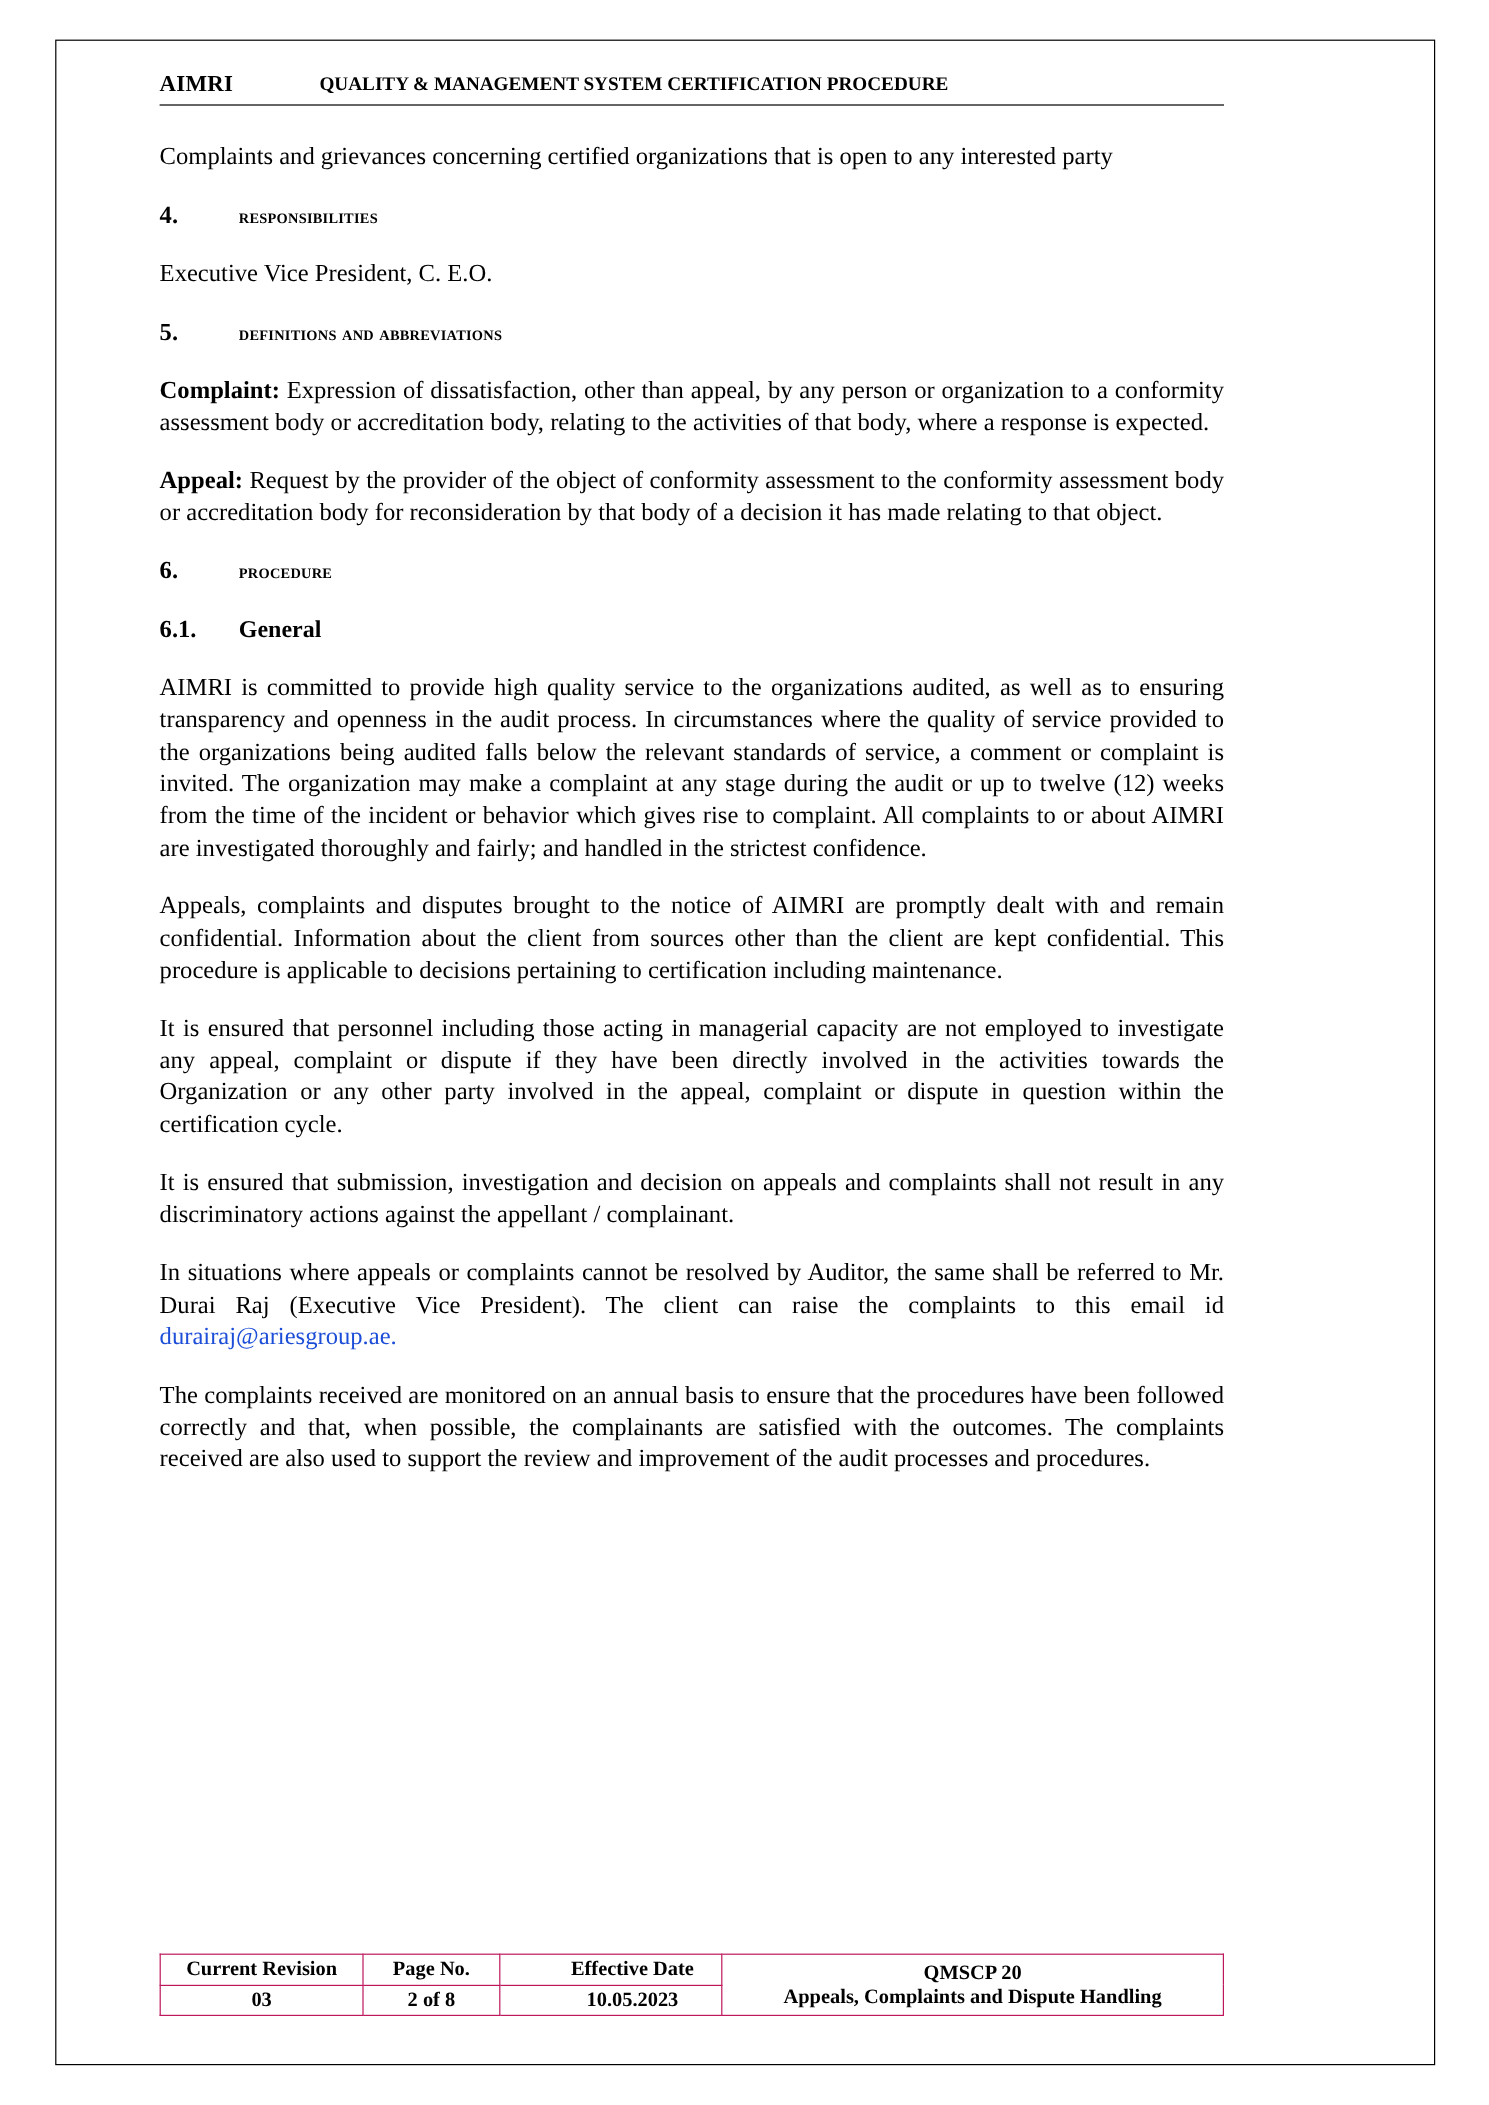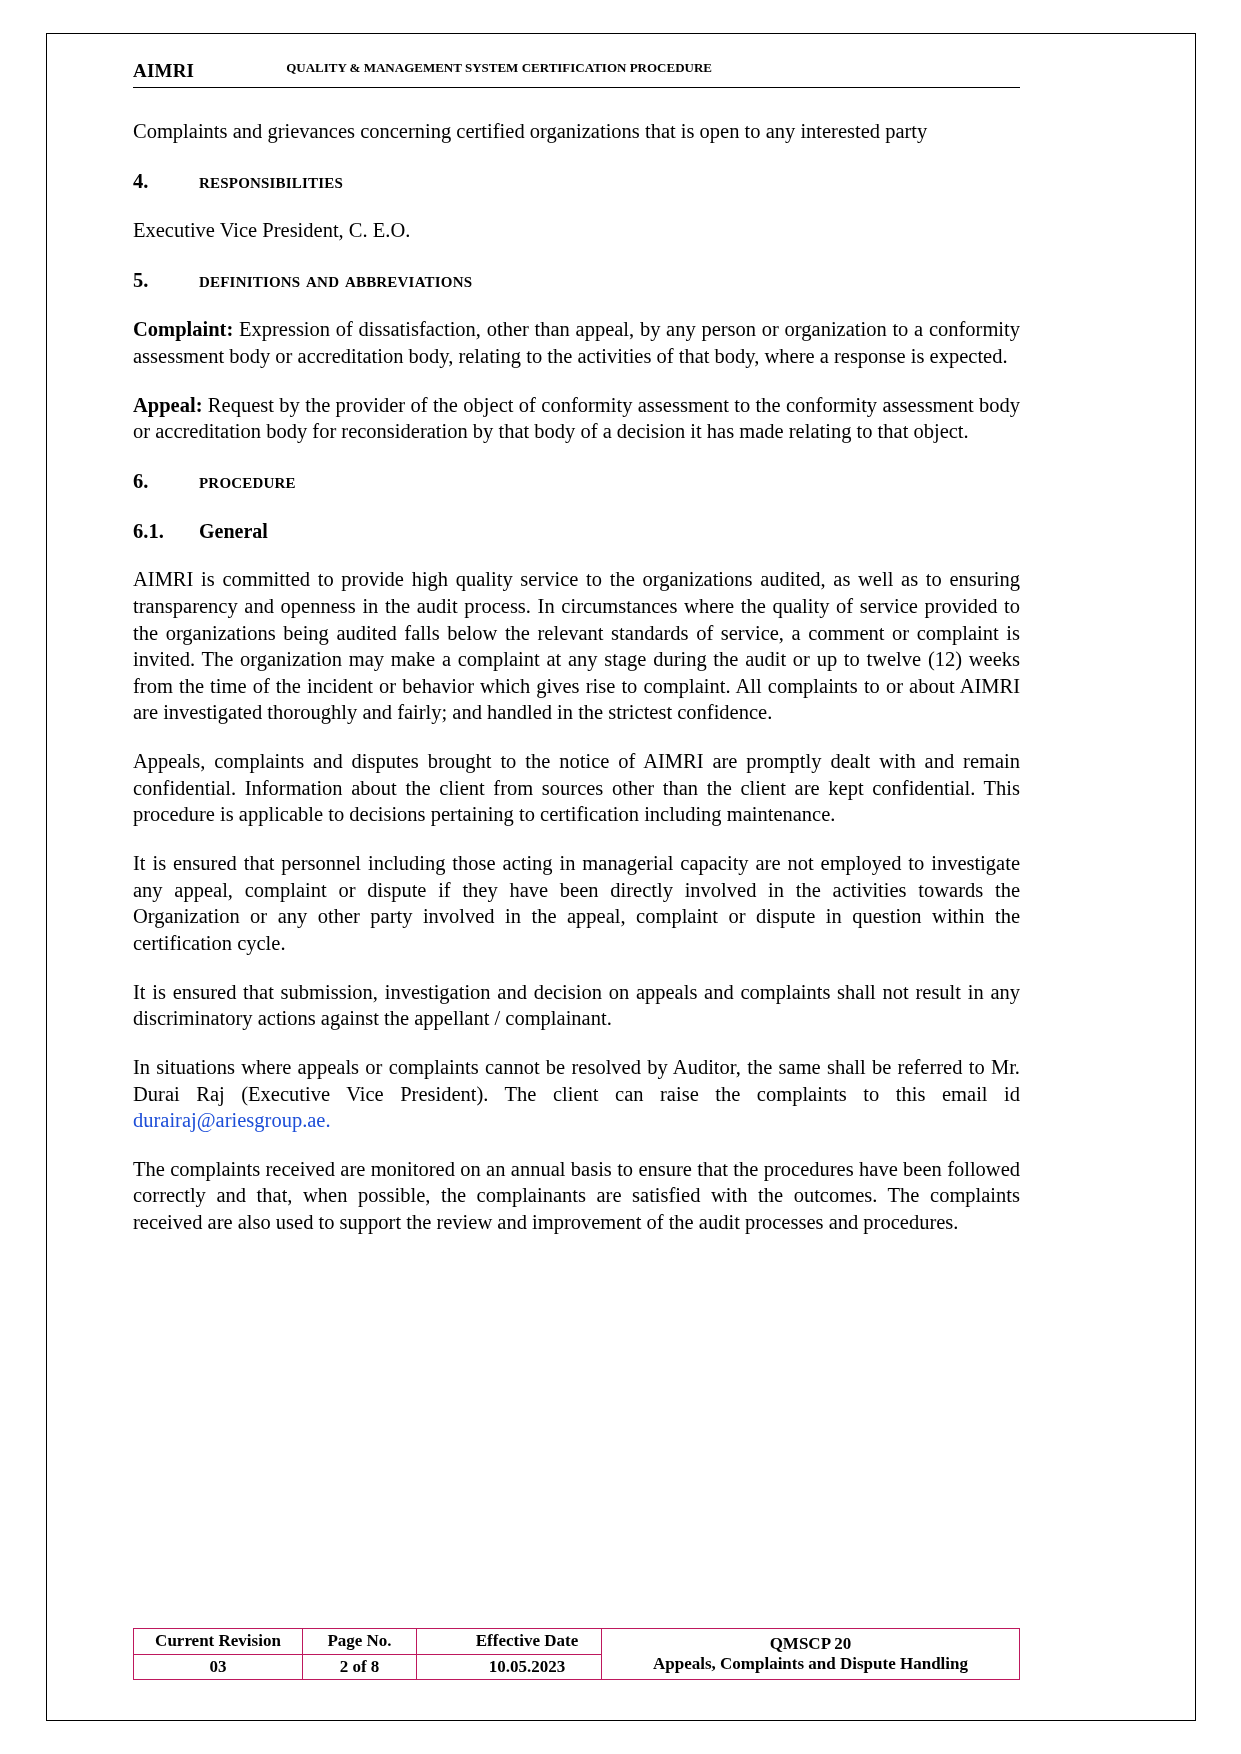--- a/index.html
+++ b/index.html
@@ -25,35 +25,35 @@
   }
   .content {
     position: absolute;
     left: 133px;
     top: 60px;
     width: 887px;
   }
   
   .doc-header {
     display: flex;
-    align-items: flex-start;
+    align-items: center;
     border-bottom: 1.5px solid #000000;
     padding-bottom: 5px;
     margin-bottom: 0;
   }
   .doc-header .brand {
     font-weight: bold;
     font-size: 19px;
     letter-spacing: 0.2px;
     white-space: nowrap;
   }
   .doc-header .title {
     font-weight: bold;
-    font-size: 13px;
-    margin-left: 92px;
+    font-size: 16px;
+    margin-left: 72px;
     white-space: nowrap;
   }
   
   .body-area {
     margin-top: 30px;
     font-size: 20.5px;
     line-height: 1.30;
   }
   p.para {
     margin: 12px 0 22px 0;
@@ -76,21 +76,21 @@
   }
   .sec-head .label-smallcaps {
     font-size: 17px;
     font-weight: bold;
     font-variant: small-caps;
     text-transform: lowercase;
     letter-spacing: 0.2px;
   }
   
   .sec-head .label-smallcaps {
-    font-size: 22px;
+    font-size: 17px;
     font-variant: small-caps;
   }
   .sec-head .label-plain {
     font-size: 20px;
     font-weight: bold;
   }
   .bold-lead {
     font-weight: bold;
   }
   a.mail, .mail {

